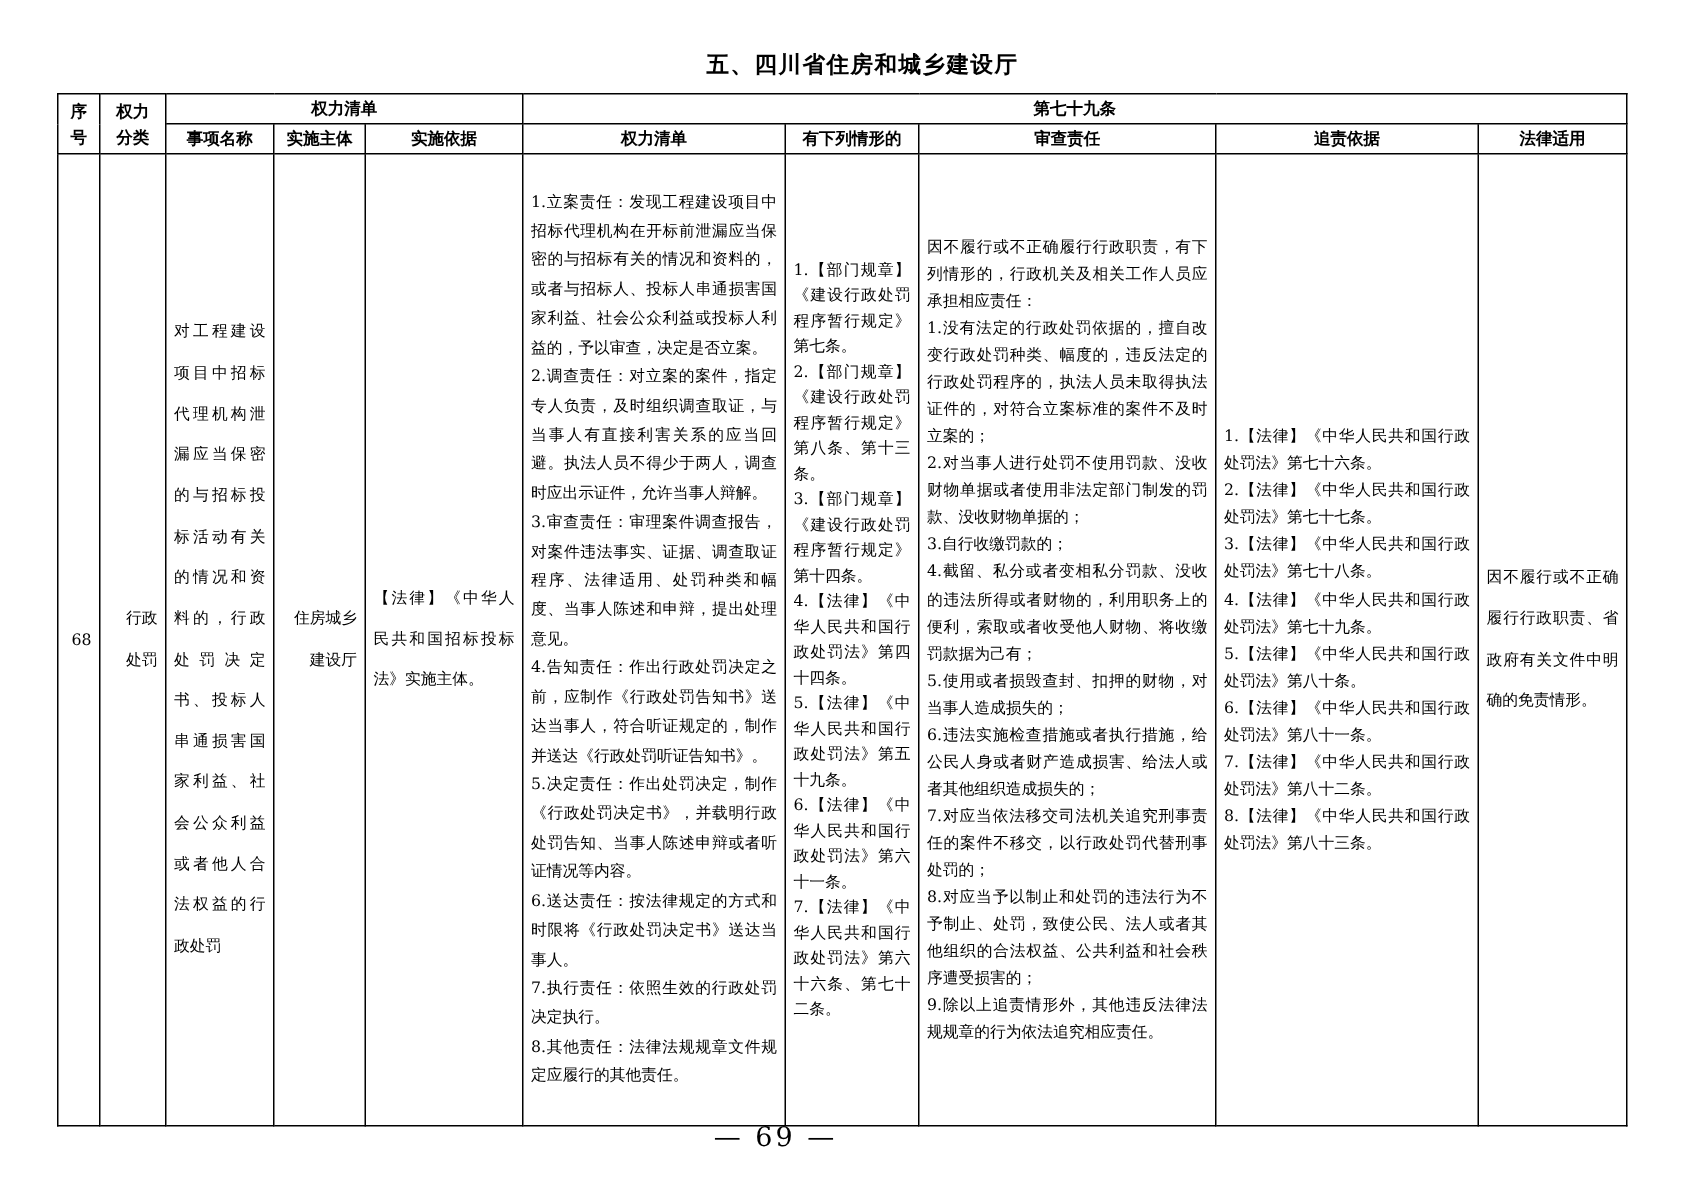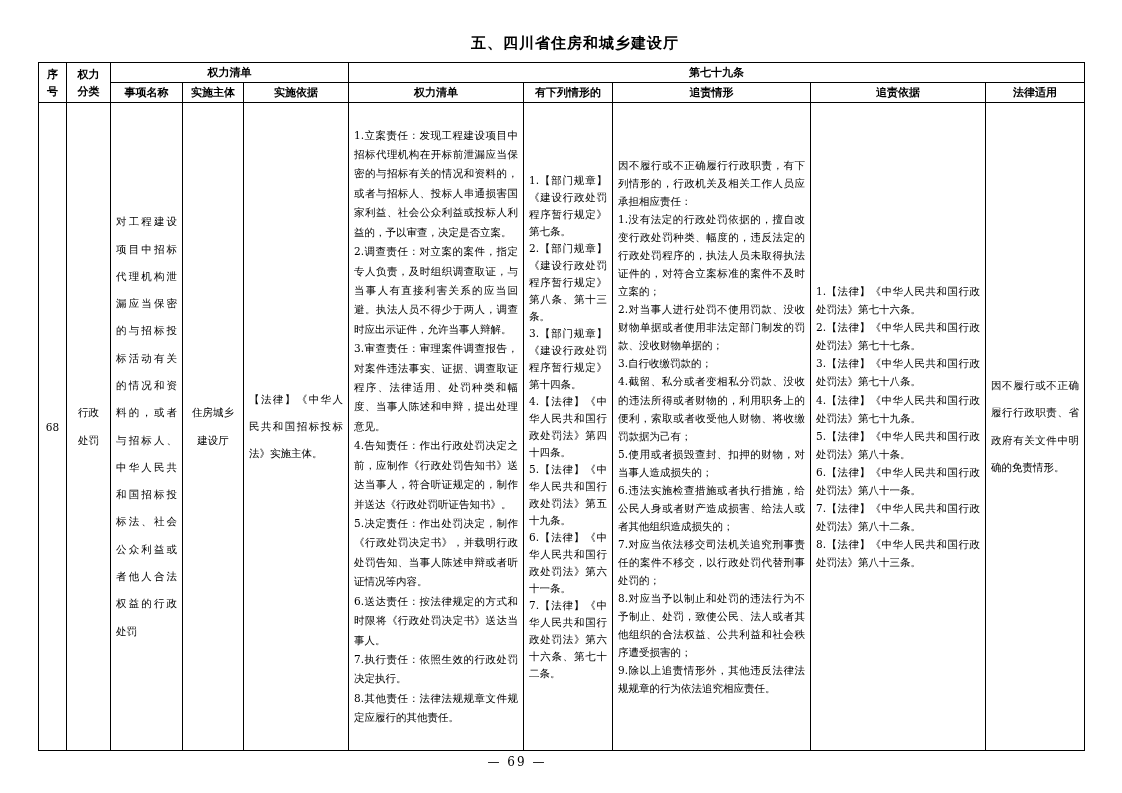--- a/index.html
+++ b/index.html
@@ -43,35 +43,35 @@
     padding: 1px 2px;
     text-align: center;
     line-height: 1.55;
   }
   .power-table td {
     font-size: 10.5px;
     vertical-align: middle;
     padding: 2px 5px;
   }
   .pre { white-space: pre-line; }
-  .cell-center { text-align: center; }
+  .cell-center { text-align: right; }
   .cell-justify { text-align: justify; margin-left: 48px; }
   .body-row td { height: 643px; }
   .lh-loose   { line-height: 2.6; }   
   .lh-resp    { line-height: 1.85; }  
   .lh-rbasis  { line-height: 1.62; }  
   .lh-situ    { line-height: 1.72; }  
   .lh-abasis  { line-height: 1.72; }  
   .footer-page {
     position: absolute;
     left: 0;
     width: 1034px;
     bottom: 24px;
     text-align: center;
-    font-size: 12px;
+    font-size: 18px;
     letter-spacing: 2px;
   }
 </style>
 </head>
 <body>
 
 <div class="page">
 
   <div class="doc-title">五、四川省住房和城乡建设厅</div>
 
@@ -96,31 +96,31 @@
 分类</th>
         <th colspan="3">权力清单</th>
         <th colspan="5">第七十九条</th>
       </tr>
       <tr>
         <th>事项名称</th>
         <th>实施主体</th>
         <th>实施依据</th>
         <th>权力清单</th>
         <th>有下列情形的</th>
-        <th>追责情形</th>
+        <th>审查责任</th>
         <th>追责依据</th>
         <th>法律适用</th>
       </tr>
     </thead>
     <tbody>
       <tr class="body-row">
         <td class="cell-center">68</td>
         <td class="cell-center pre lh-loose">行政
 处罚</td>
-        <td class="cell-justify lh-loose">对工程建设项目中招标代理机构泄漏应当保密的与招标投标活动有关的情况和资料的，或者与招标人、中华人民共和国招标投标法、社会公众利益或者他人合法权益的行政处罚</td>
+        <td class="cell-justify lh-loose">对工程建设项目中招标代理机构泄漏应当保密的与招标投标活动有关的情况和资料的，行政处罚决定书、投标人串通损害国家利益、社会公众利益或者他人合法权益的行政处罚</td>
         <td class="cell-center pre lh-loose">住房城乡
 建设厅</td>
         <td class="cell-justify lh-loose">【法律】《中华人民共和国招标投标法》实施主体。</td>
         <td class="cell-justify pre lh-resp">1.立案责任：发现工程建设项目中招标代理机构在开标前泄漏应当保密的与招标有关的情况和资料的，或者与招标人、投标人串通损害国家利益、社会公众利益或投标人利益的，予以审查，决定是否立案。
 2.调查责任：对立案的案件，指定专人负责，及时组织调查取证，与当事人有直接利害关系的应当回避。执法人员不得少于两人，调查时应出示证件，允许当事人辩解。
 3.审查责任：审理案件调查报告，对案件违法事实、证据、调查取证程序、法律适用、处罚种类和幅度、当事人陈述和申辩，提出处理意见。
 4.告知责任：作出行政处罚决定之前，应制作《行政处罚告知书》送达当事人，符合听证规定的，制作并送达《行政处罚听证告知书》。
 5.决定责任：作出处罚决定，制作《行政处罚决定书》，并载明行政处罚告知、当事人陈述申辩或者听证情况等内容。
 6.送达责任：按法律规定的方式和时限将《行政处罚决定书》送达当事人。
 7.执行责任：依照生效的行政处罚决定执行。

